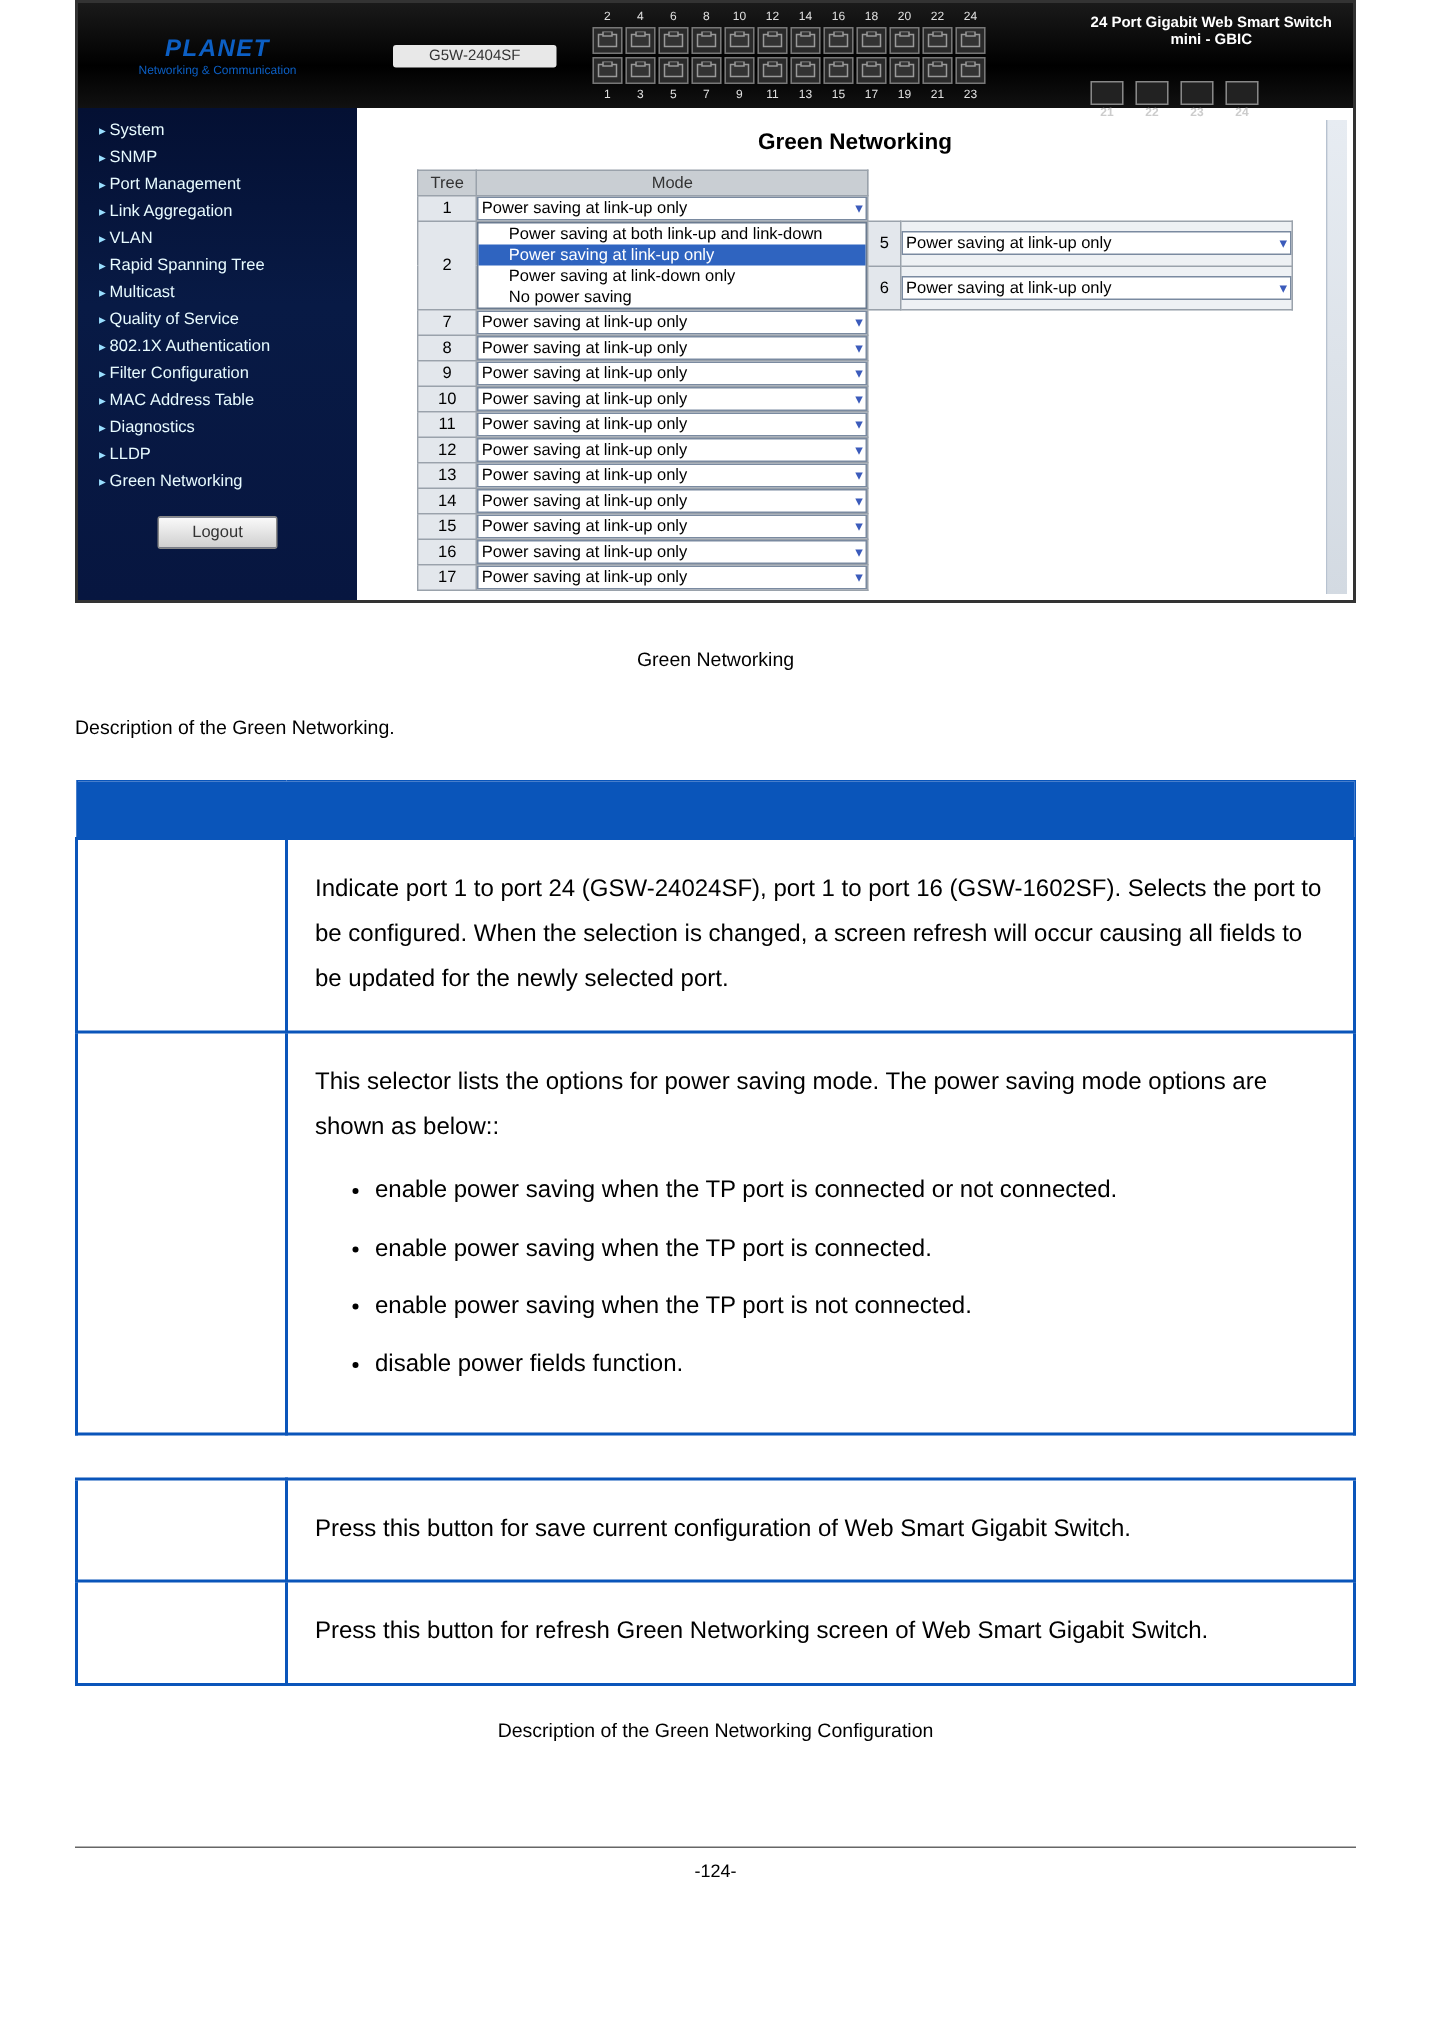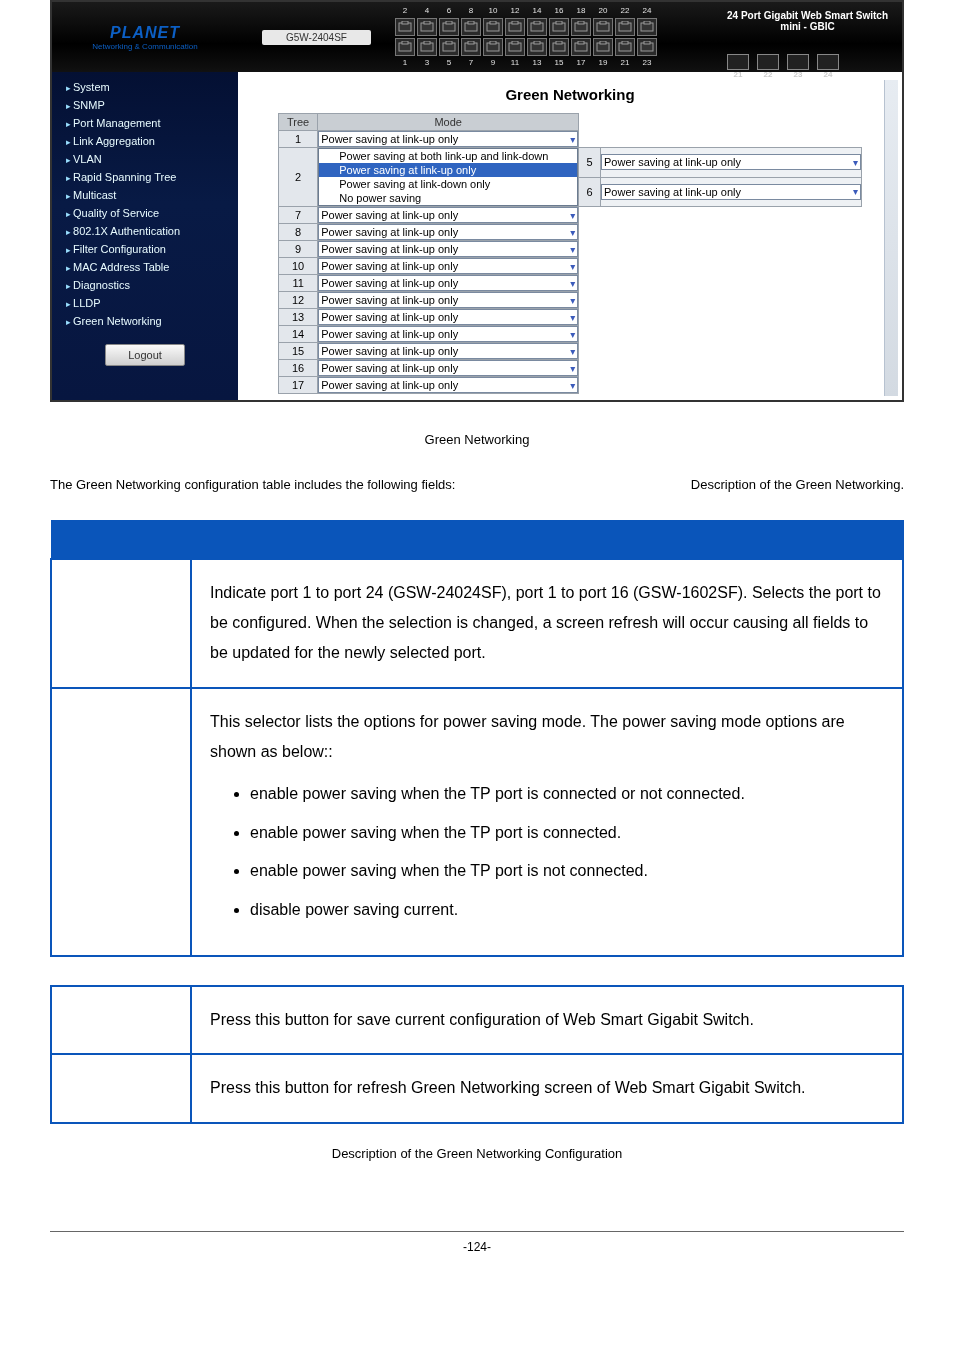--- a/index.html
+++ b/index.html
@@ -582,21 +582,20 @@
           </tbody>
       </table>
       <div class="scroll-hint"></div>
     </div>
   </div>
 </div>
 
 <div class="figcap">Green Networking</div>
 
 <div class="intro-row">
-  <span>The Green Networking configuration table includes the following fields:</span>
   <span>Description of the Green Networking.</span>
 </div>
 
 <table class="desc-table">
   <thead>
       <tr>
         <th colspan="2"></th>
       </tr>
     </thead>
   <tbody>
@@ -605,21 +604,21 @@
       <td>Indicate port 1 to port 24 (GSW-24024SF), port 1 to port 16 (GSW-1602SF). Selects the port to be configured. When the selection is changed, a screen refresh will occur causing all fields to be updated for the newly selected port.</td>
     </tr>
     <tr>
       <td></td>
       <td>
         <div>This selector lists the options for power saving mode. The power saving mode options are shown as below::</div>
         <ul id="mode-bullets">
             <li> enable power saving when the TP port is connected or not connected.</li>
             <li> enable power saving when the TP port is connected.</li>
             <li> enable power saving when the TP port is not connected.</li>
-            <li> disable power saving current.</li>
+            <li> disable power fields function.</li>
           </ul>
       </td>
     </tr>
     <tr class="spacer">
         <td colspan="2"></td>
       </tr>
     <tr>
       <td></td>
       <td>Press this button for save current configuration of Web Smart Gigabit Switch.</td>
     </tr>

